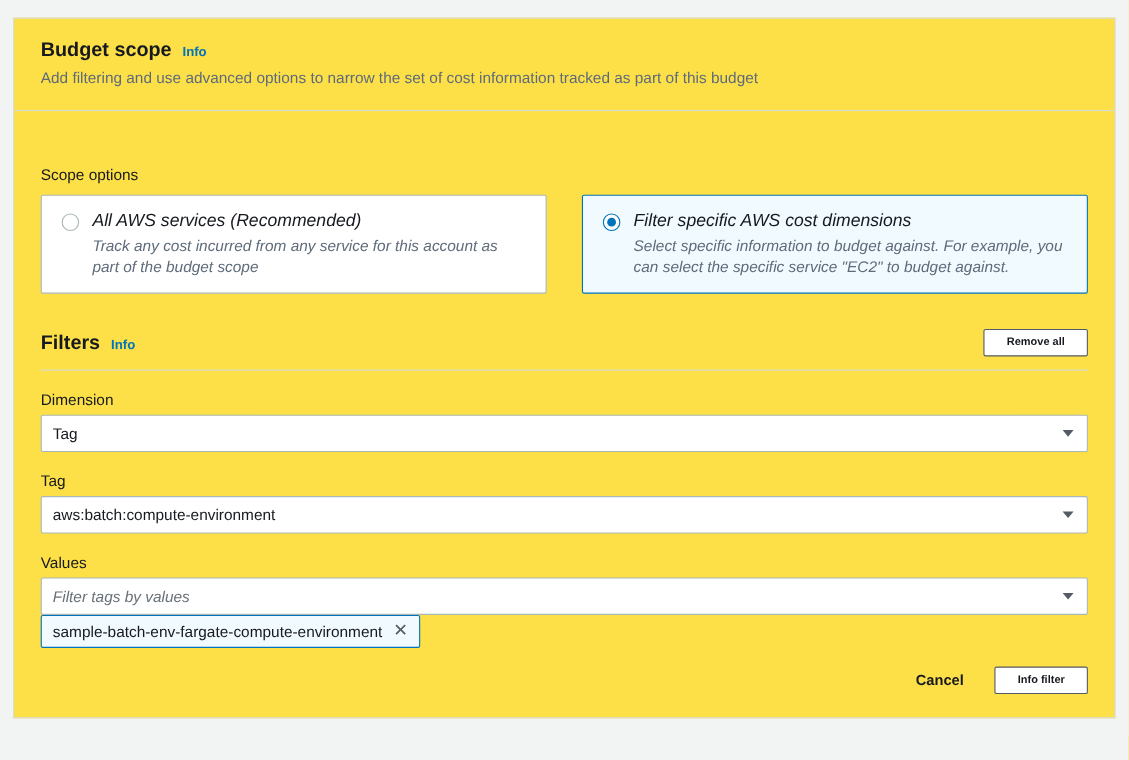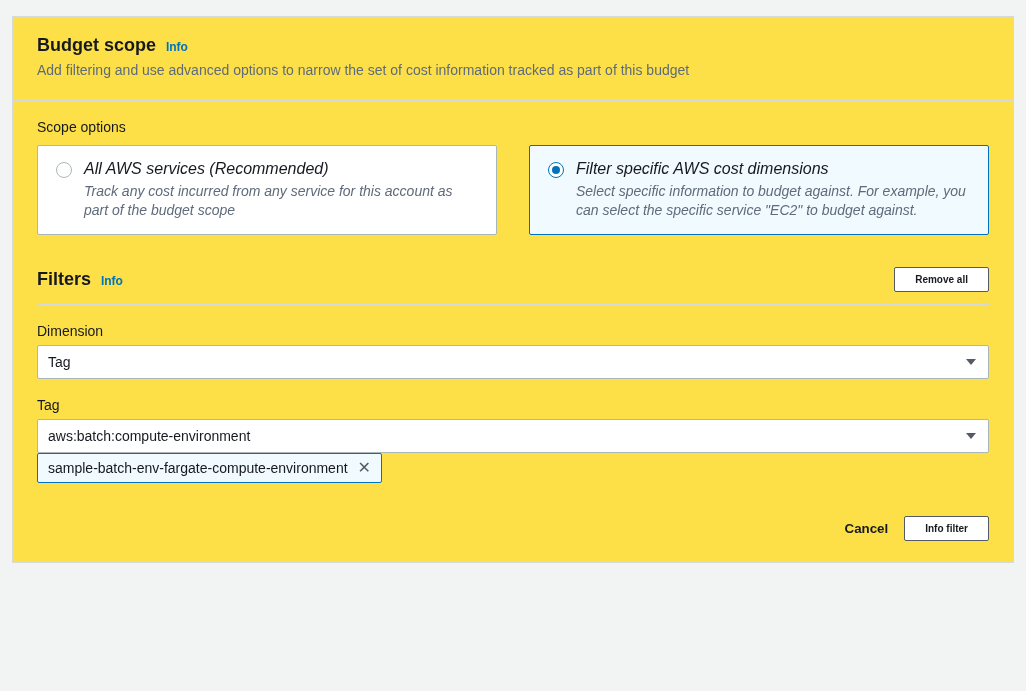--- a/index.html
+++ b/index.html
@@ -47,20 +47,21 @@
     margin: 6px 0 0 0;
     color: var(--muted);
     font-size: 14px;
   }
   .panel-body {
     padding: 18px 24px 20px 24px;
   }
   .section-label {
     font-size: 14px;
     margin-bottom: 10px;
+    margin-top: 32px;
   }
 
   .radio-tiles {
     display: flex;
     gap: 32px;
     font-style: italic;
   }
   .tile {
     flex: 1 1 0;
     border: 1px solid var(--border);
@@ -158,22 +159,22 @@
     margin-left: 10px;
     font-size: 16px;
     color: #545b64;
     cursor: pointer;
     line-height: 1;
   }
 
   .footer-actions {
     display: flex;
     justify-content: flex-end;
-    gap: 4px;
-    margin-top: 32px;
+    gap: 16px;
+    margin-top: 16px;
     align-items: center;
   }
 </style>
 </head>
 <body>
 
 <div class="panel">
 
   <div class="panel-header">
     <div>
@@ -221,20 +222,27 @@
     </div>
 
     <div class="field">
       <div class="field-label">Tag</div>
       <div class="select">
         <span>aws:batch:compute-environment</span>
         <span class="caret"></span>
       </div>
     </div>
 
+    <div class="field">
+      <div class="field-label">Values</div>
+      <div class="combo">
+        <span>Filter tags by values</span>
+        <span class="caret"></span>
+      </div>
+    </div>
 
     <div>
       <span class="token">
         <span>sample-batch-env-fargate-compute-environment</span>
         <span class="token-x">✕</span>
       </span>
     </div>
 
     <div class="footer-actions">
       <button class="btn-link">Cancel</button>

